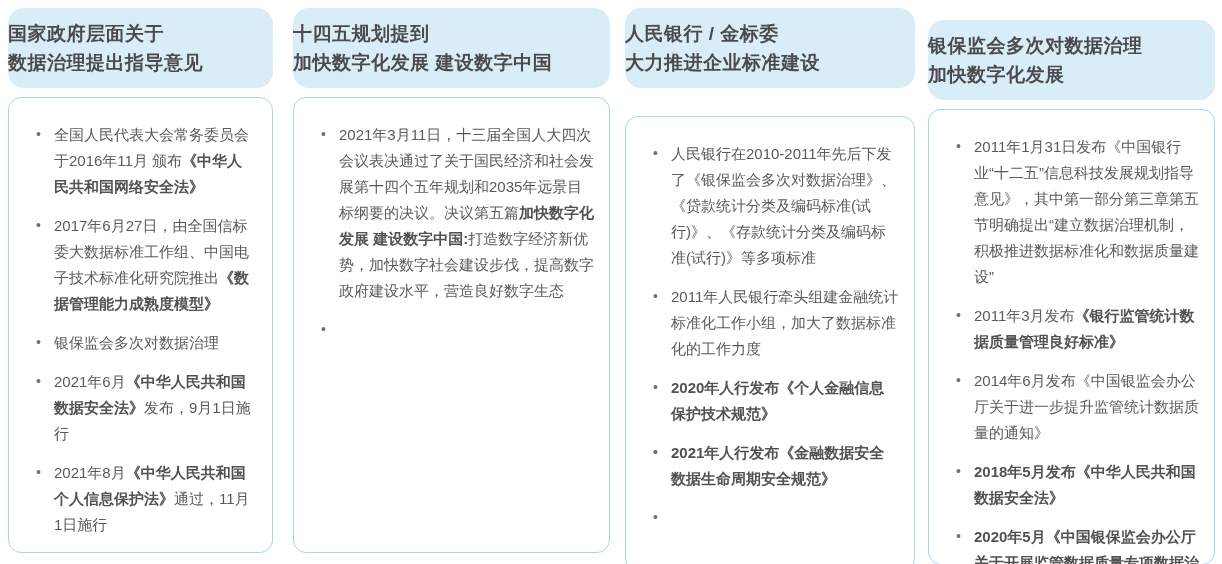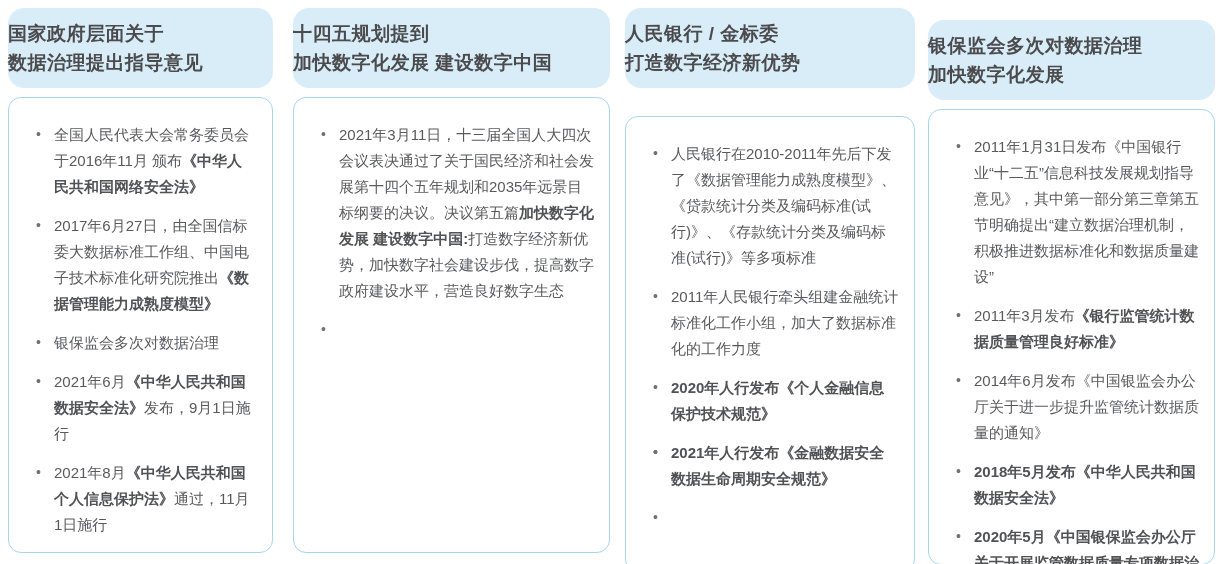--- a/index.html
+++ b/index.html
@@ -96,25 +96,25 @@
       <ul class="bullets">
           <li><span class="dot">•</span><span class="seg">2021年3月11日，十三届全国人大四次会议表决通过了关于国民经济和社会发展第十四个五年规划和2035年远景目标纲要的决议。决议第五篇</span><span class="seg-b">加快数字化发展 建设数字中国:</span><span class="seg">打造数字经济新优势，加快数字社会建设步伐，提高数字政府建设水平，营造良好数字生态</span></li>
           <li><span class="dot">•</span></li>
         </ul>
     </div>
   </div>
 
   <div class="column col-2">
     <div class="col-header">
       <span>人民银行 / 金标委</span>
-      <span>打造数字经济新优势</span>
+      <span>大力推进企业标准建设</span>
     </div>
     <div class="col-content">
       <ul class="bullets">
-          <li><span class="dot">•</span><span class="seg">人民银行在2010-2011年先后下发了《数据管理能力成熟度模型》、《贷款统计分类及编码标准(试行)》、《存款统计分类及编码标准(试行)》等多项标准</span></li>
+          <li><span class="dot">•</span><span class="seg">人民银行在2010-2011年先后下发了《银保监会多次对数据治理》、《贷款统计分类及编码标准(试行)》、《存款统计分类及编码标准(试行)》等多项标准</span></li>
           <li><span class="dot">•</span><span class="seg">2011年人民银行牵头组建金融统计标准化工作小组，加大了数据标准化的工作力度</span></li>
           <li><span class="dot">•</span><span class="seg-b">2020年人行发布《个人金融信息保护技术规范》</span></li>
           <li><span class="dot">•</span></li>
           <li><span class="dot">•</span><span class="seg-b">2021年人行发布《金融数据安全数据生命周期安全规范》</span></li>
           <li>
             <span class="dot">•</span>
           </li>
         </ul>
     </div>
   </div>

